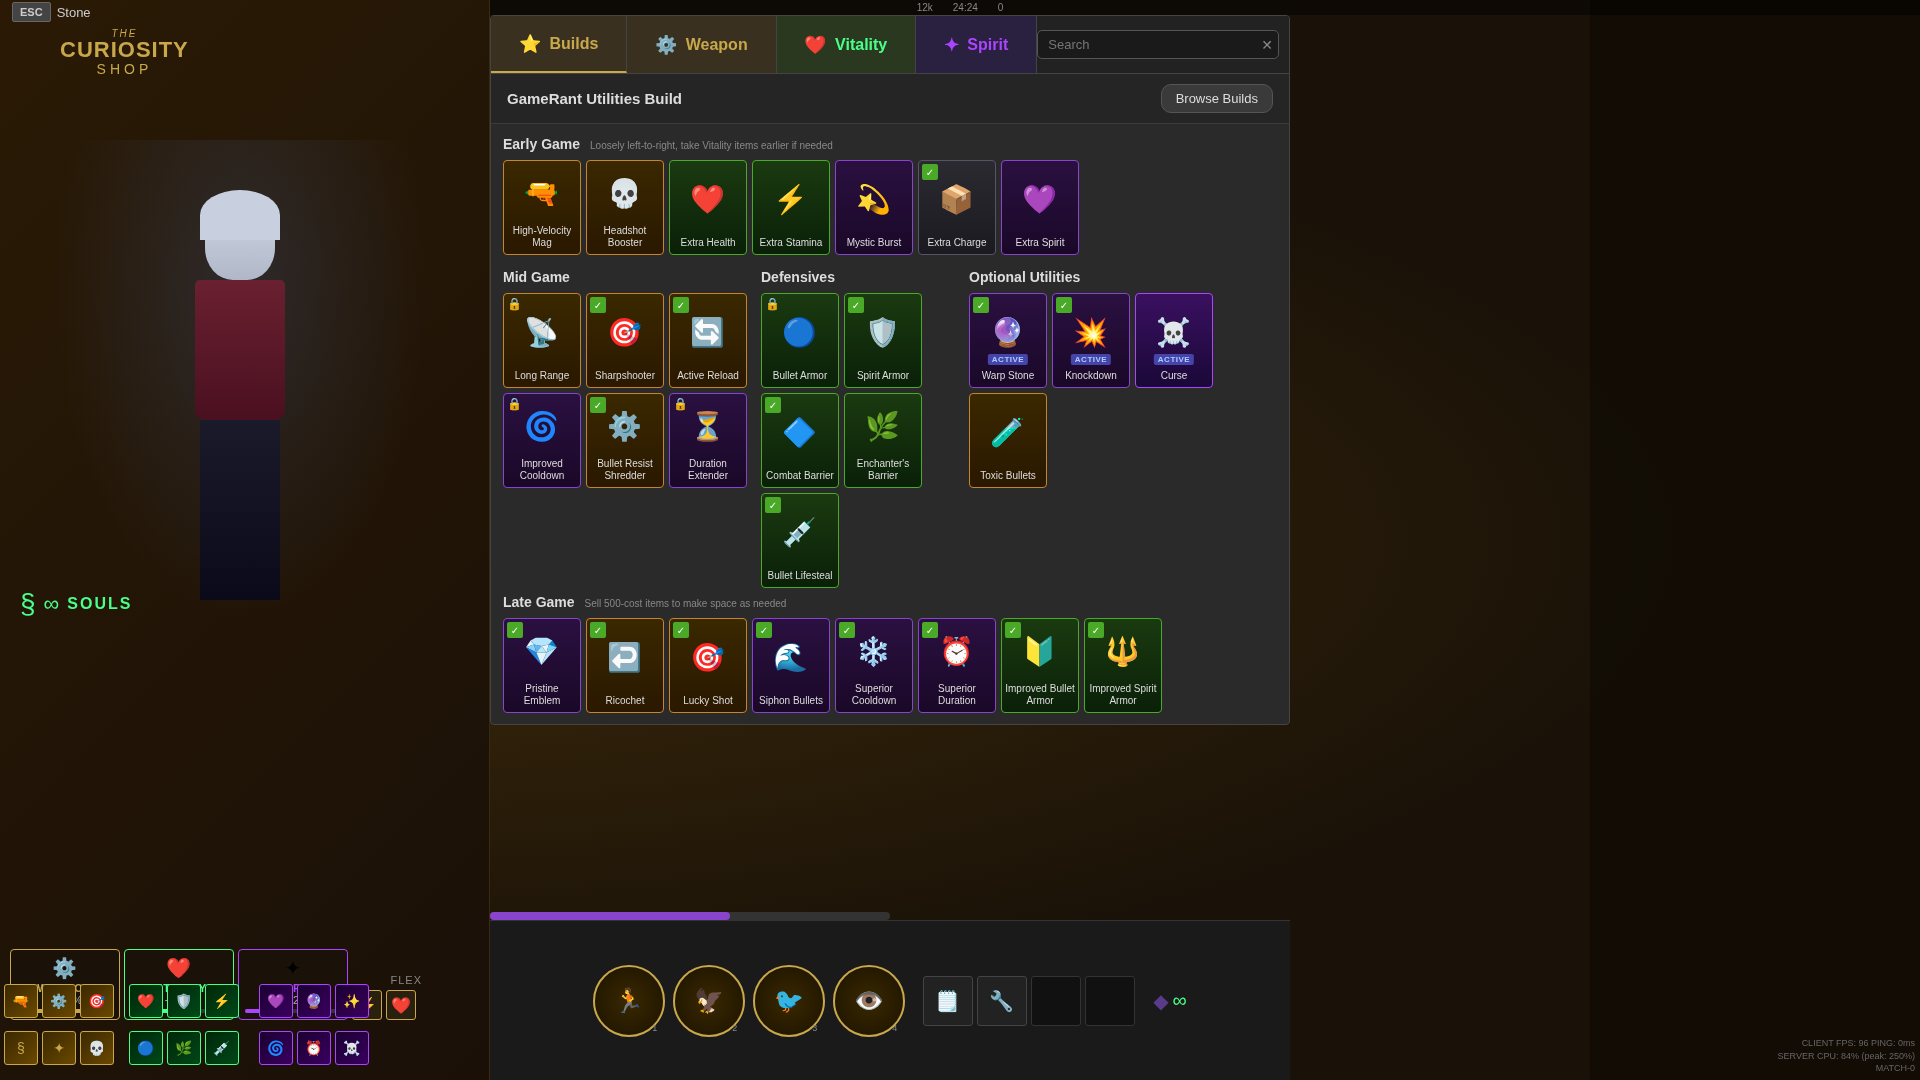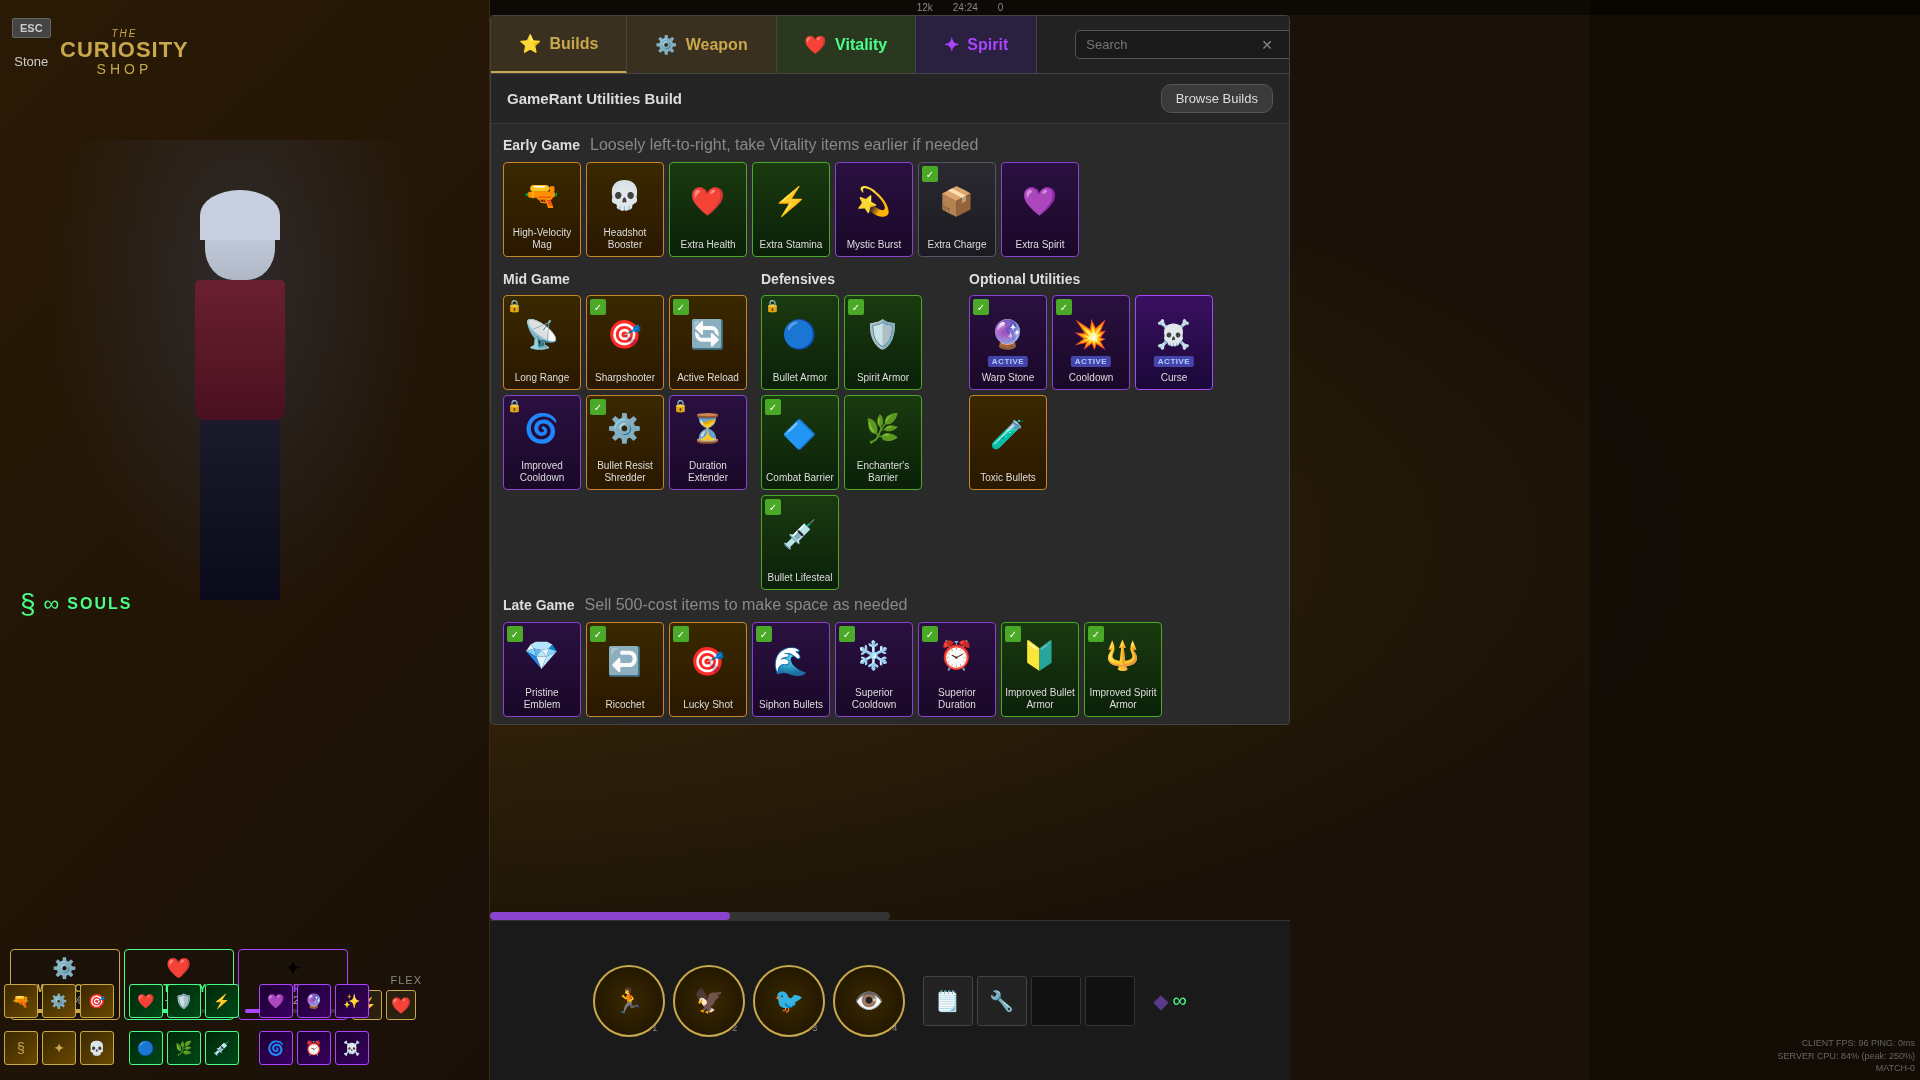--- a/index.html
+++ b/index.html
@@ -26,26 +26,25 @@
       top: 0;
       width: 490px;
       height: 1080px;
       background: linear-gradient(135deg, #2a1a05 0%, #1a1008 100%);
       border-right: 1px solid #3a2a10;
     }
 
     
     .esc-back {
       position: absolute;
-      top: 18px;
+      top: 2px;
       left: 12px;
       display: flex;
       align-items: center;
-      gap: 16px;
-      flex-direction: column;
+      gap: 6px;
     }
     .esc-btn {
       background: #444;
       color: #ccc;
       border: 1px solid #666;
       padding: 3px 7px;
       font-size: 11px;
       font-weight: bold;
       border-radius: 2px;
     }
@@ -339,21 +338,20 @@
       flex: 1;
     }
     .search-input {
       width: 100%;
       background: #1a1a1a;
       border: 1px solid #555;
       border-radius: 5px;
       color: #aaa;
       padding: 6px 28px 6px 10px;
       font-size: 13px;
-      margin-left: 38px;
     }
     .search-close {
       position: absolute;
       right: 6px;
       top: 50%;
       transform: translateY(-50%);
       color: #888;
       cursor: pointer;
       font-size: 14px;
     }
@@ -399,21 +397,21 @@
       gap: 10px;
       margin-bottom: 8px;
     }
     .section-title {
       color: #ddd;
       font-size: 14px;
       font-weight: bold;
     }
     .section-subtitle {
       color: #888;
-      font-size: 16px;
+      font-size: 10px;
     }
 
     
     .item-grid {
       display: flex;
       flex-wrap: wrap;
       gap: 5px;
     }
 
     
@@ -883,21 +881,21 @@
             <div class="check-badge">✓</div>
             <div class="item-icon-area">🔮</div>
             <div class="active-label">ACTIVE</div>
             <div class="item-name">Warp Stone</div>
           </div>
 
           <div class="item-card item-purple">
             <div class="check-badge">✓</div>
             <div class="item-icon-area">💥</div>
             <div class="active-label">ACTIVE</div>
-            <div class="item-name">Cooldown</div>
+            <div class="item-name">Knockdown</div>
           </div>
 
           <div class="item-card item-purple" style="border-color:#aa44ff; background: linear-gradient(180deg,#3a1060,#1a0838);">
             <div class="item-icon-area">☠️</div>
             <div class="active-label">ACTIVE</div>
             <div class="item-name">Curse</div>
           </div>
 
           <div class="item-card item-orange">
             <div class="item-icon-area">🧪</div>

